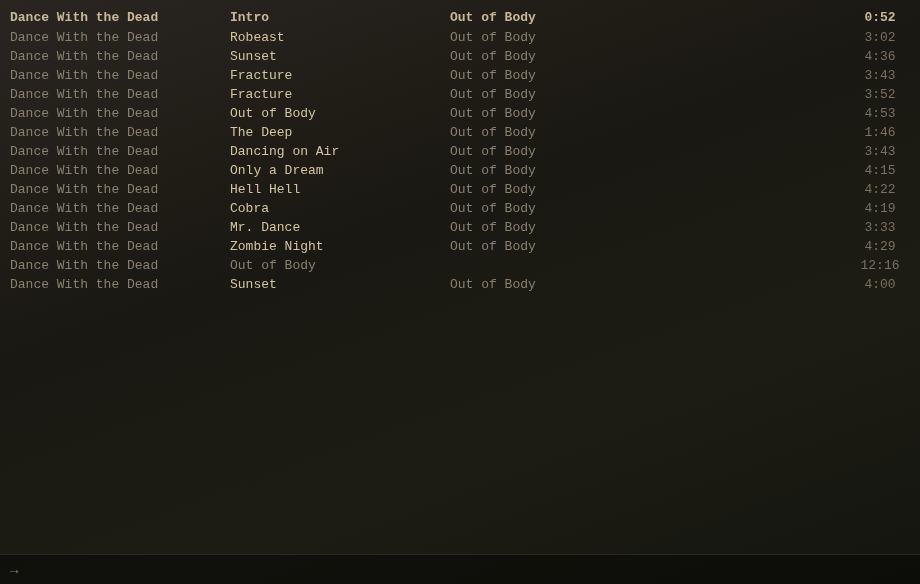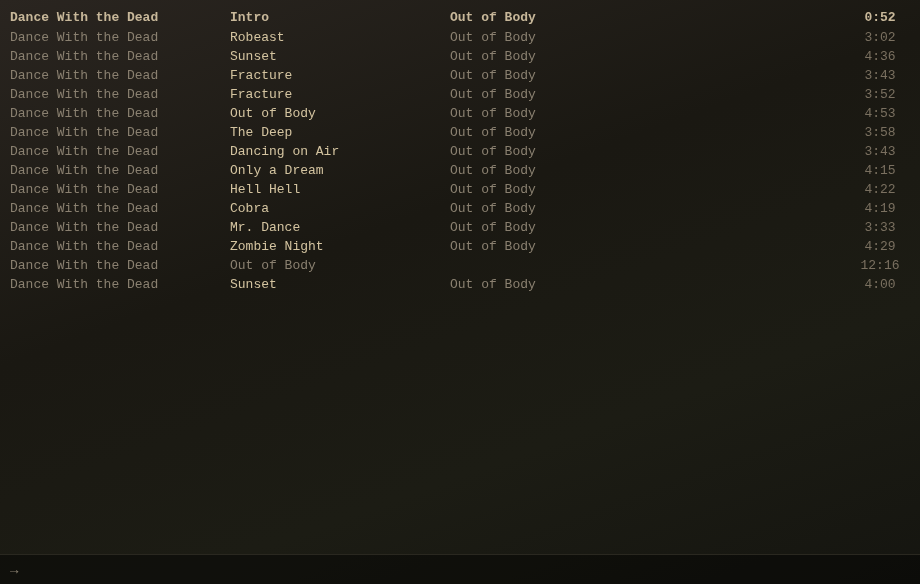--- a/index.html
+++ b/index.html
@@ -134,21 +134,21 @@
     <div class="track-row">
       <div class="col-artist">Dance With the Dead</div>
       <div class="col-title">Out of Body</div>
       <div class="col-album">Out of Body</div>
       <div class="col-duration">4:53</div>
     </div>
     <div class="track-row">
       <div class="col-artist">Dance With the Dead</div>
       <div class="col-title">The Deep</div>
       <div class="col-album">Out of Body</div>
-      <div class="col-duration">3:58</div>
+      <div class="col-duration">1:46</div>
     </div>
     <div class="track-row">
       <div class="col-artist">Dance With the Dead</div>
       <div class="col-title">Dancing on Air</div>
       <div class="col-album">Out of Body</div>
       <div class="col-duration">3:43</div>
     </div>
     <div class="track-row">
       <div class="col-artist">Dance With the Dead</div>
       <div class="col-title">Only a Dream</div>

